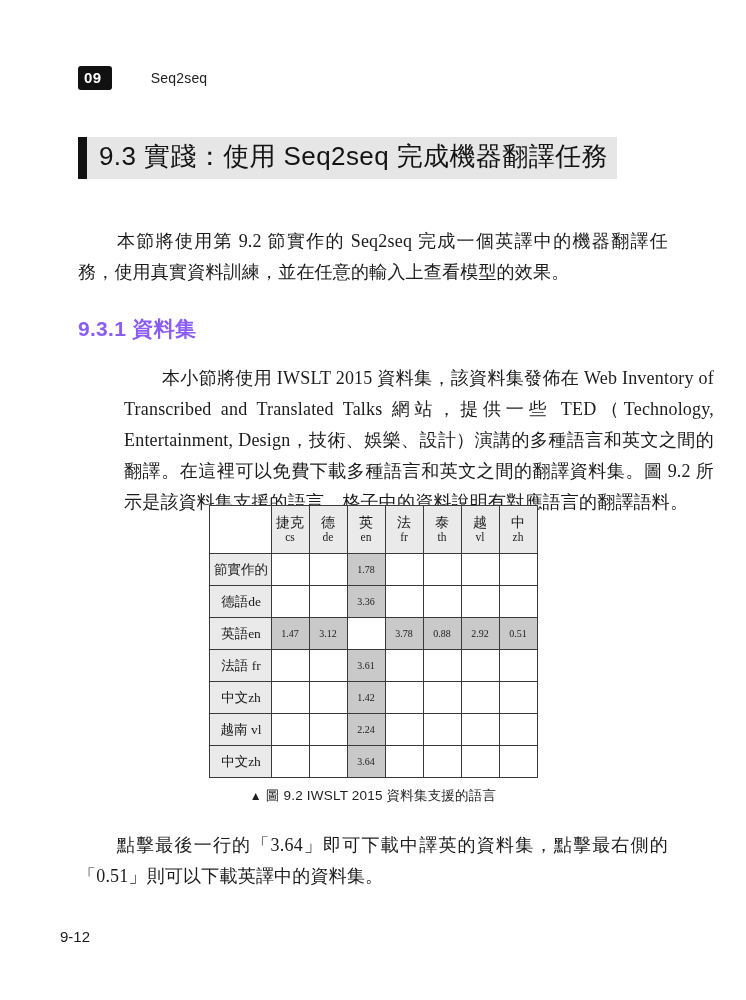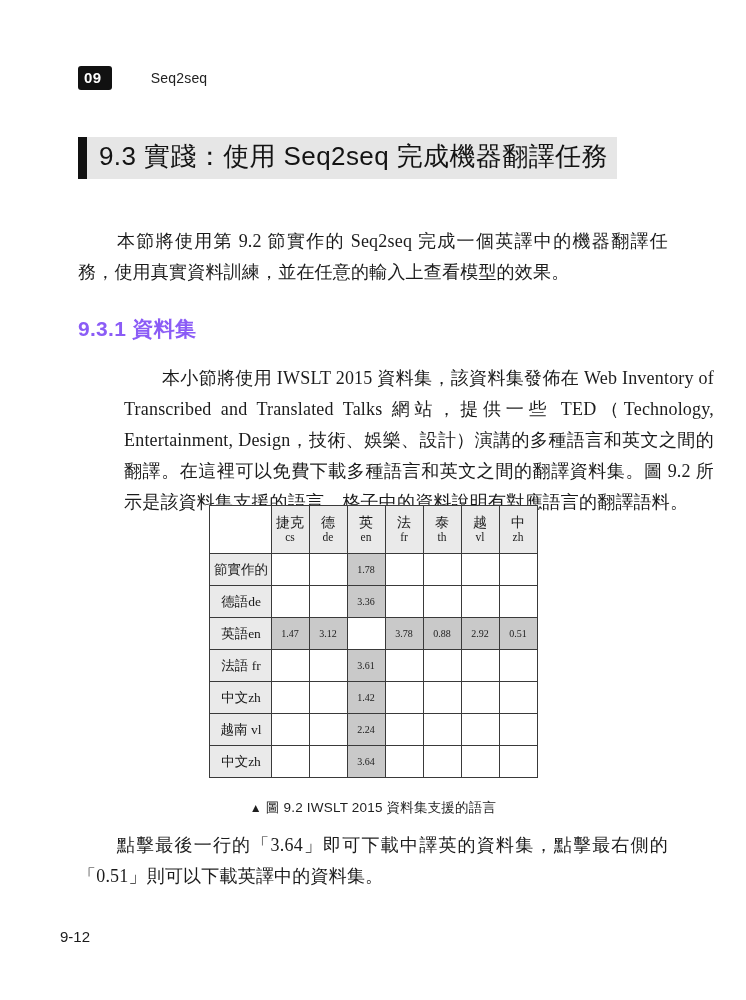--- a/index.html
+++ b/index.html
@@ -108,21 +108,20 @@
 
   
   .figure {
     position: absolute;
     left: 0;
     top: 505px;
     width: 746px;
     display: flex;
     flex-direction: column;
     align-items: center;
-    gap: 12px;
   }
   table.lang-table {
     border-collapse: collapse;
     border: 1.5px solid #2b2b2b;
     table-layout: fixed;
     font-size: 12.5px;
     color: #1b1b1b;
   }
   table.lang-table td,
   table.lang-table th {

